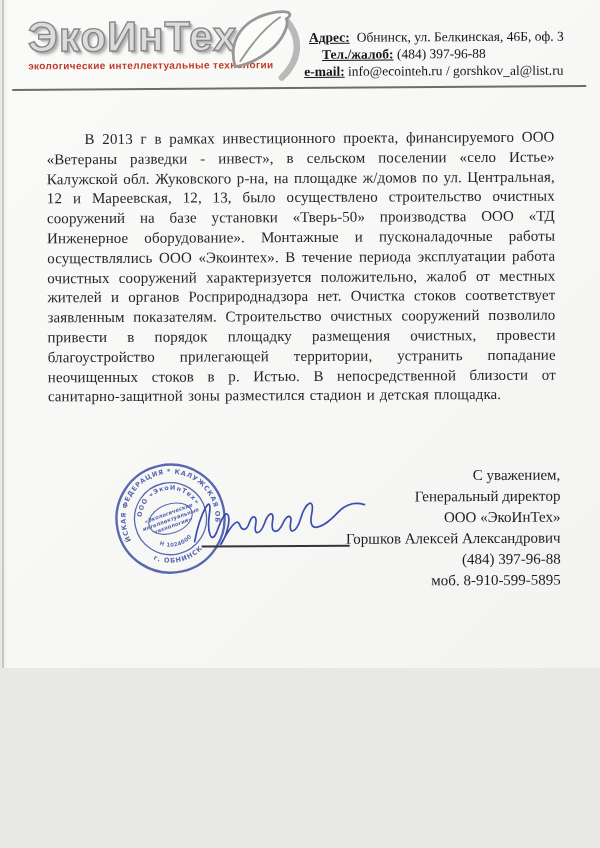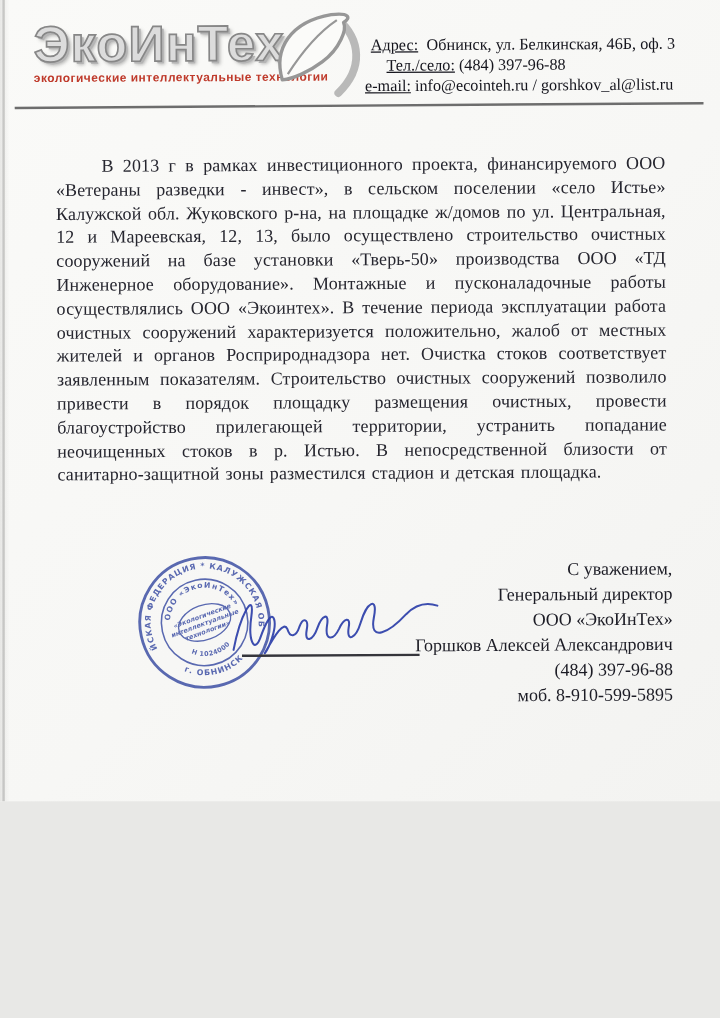--- a/index.html
+++ b/index.html
@@ -27,21 +27,21 @@
   .logo-tagline{
     margin-top:1px;font-family:"Liberation Sans",sans-serif;font-weight:700;
     font-size:10px;letter-spacing:.4px;color:#bf3a2b;white-space:nowrap;
   }
   .leaf{position:absolute;left:224px;top:8px;width:84px;height:80px;}
 
   
   .contact{position:absolute;left:306px;top:30px;width:284px;font-size:13.5px;line-height:16.8px;color:#15151d;}
   .c-line{white-space:nowrap;}
   .c1{padding-left:5px;} .c2{padding-left:18px;} .c3{padding-left:0;}
-  .lbl{font-weight:normal;text-decoration:underline;}
+  .lbl{font-weight:bold;text-decoration:underline;}
   .addr-val{margin-left:7px;}
 
   .rule{position:absolute;left:14px;top:87px;width:574px;height:2px;background:#6d6d6d;transform:rotate(-0.1deg);}
 
   
   .body-par{
     position:absolute;left:48px;top:129px;width:508px;margin:0;
     text-align:justify;text-indent:38px;font-size:15px;line-height:19.8px;
     color:#26262f;word-spacing:1.2px;letter-spacing:.1px;
   }
@@ -67,21 +67,21 @@
       <path d="M64,8 C84,26 87,52 64,74" fill="none" stroke="#a9a9a9" stroke-width="7" stroke-linecap="round" opacity="0.8"></path>
       <path d="M14,62 C6,34 22,10 58,4 C74,2 76,7 69,11 C72,17 66,34 50,46 C38,55 24,61 14,62 Z" fill="#fbfbf9" stroke="#979797" stroke-width="3" stroke-linejoin="round"></path>
       <path d="M19,57 C30,40 45,21 63,9" fill="none" stroke="#979797" stroke-width="2"></path>
     </svg>
 
     <div class="contact">
       <div class="c-line c1">
         <span class="lbl">Адрес:</span><span class="addr-val">Обнинск, ул. Белкинская, 46Б, оф. 3</span>
       </div>
       <div class="c-line c2">
-        <span class="lbl">Тел./село:</span> <span>(484) 397-96-88</span>
+        <span class="lbl">Тел./жалоб:</span> <span>(484) 397-96-88</span>
       </div>
       <div class="c-line c3">
         <span class="lbl">e-mail:</span> <span>info@ecointeh.ru / gorshkov_al@list.ru</span>
       </div>
     </div>
 
     <div class="rule"></div>
 
     <p class="body-par">В 2013 г в рамках инвестиционного проекта, финансируемого ООО «Ветераны разведки - инвест», в сельском поселении «село Истье» Калужской обл. Жуковского р-на,  на площадке ж/домов по  ул. Центральная, 12 и Мареевская, 12, 13, было осуществлено строительство очистных сооружений на базе установки «Тверь-50» производства ООО «ТД Инженерное оборудование». Монтажные и пусконаладочные работы осуществлялись ООО «Экоинтех». В течение периода эксплуатации работа очистных сооружений характеризуется положительно, жалоб от местных жителей и органов Росприроднадзора нет. Очистка стоков соответствует заявленным показателям. Строительство очистных сооружений позволило привести в порядок площадку размещения очистных, провести благоустройство прилегающей территории, устранить попадание неочищенных стоков в р. Истью. В непосредственной близости от санитарно-защитной зоны разместился стадион и детская площадка.</p>
 

